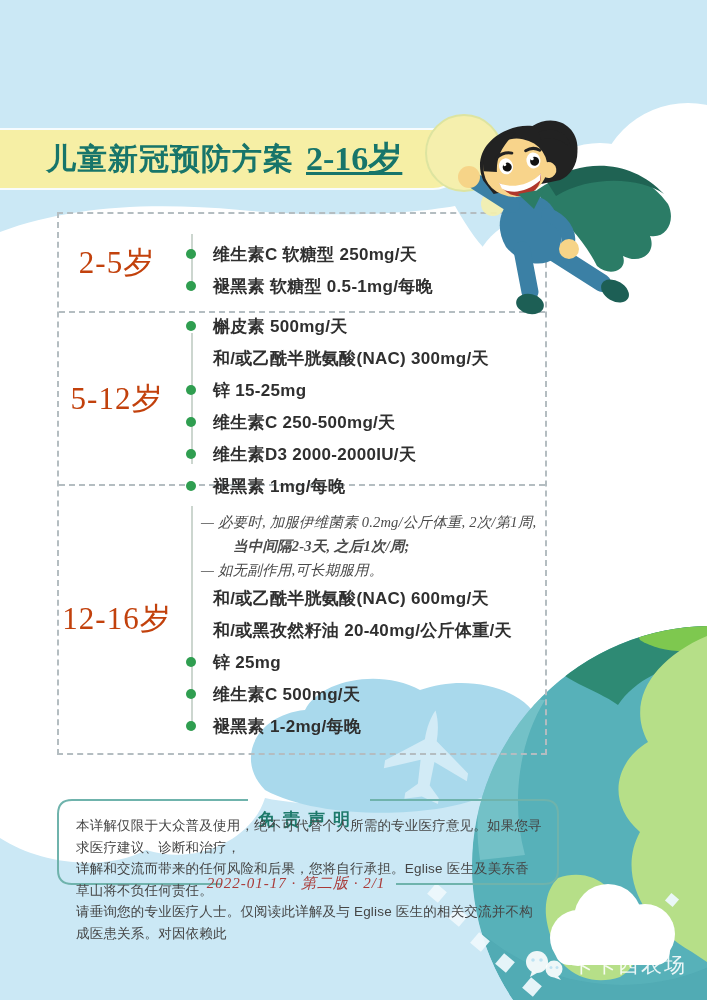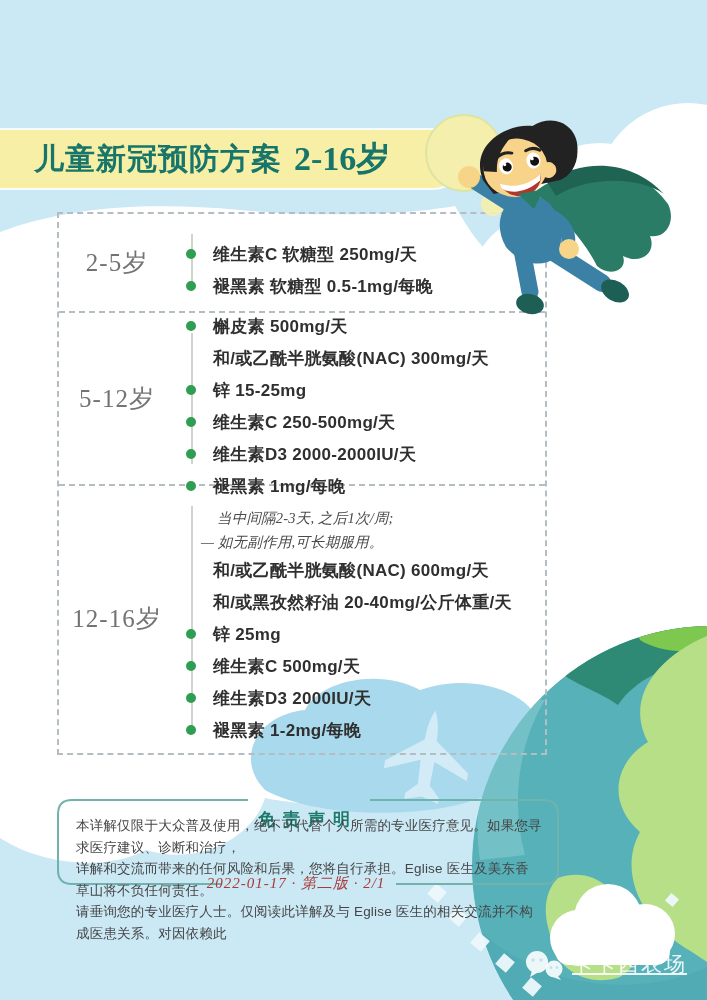--- a/index.html
+++ b/index.html
@@ -8,47 +8,47 @@
     background:#cbe8f5;
     font-family:"Liberation Sans", sans-serif;
   }
   .bg{ position:absolute; inset:0; z-index:0; }
 
   
   .banner{
     position:absolute; left:0; top:130px; width:462px; height:58px; z-index:2;
     background:#f6efa5; border-radius:0 29px 29px 0;
     box-shadow:0 0 0 2px rgba(255,255,255,.85);
-    display:flex; align-items:center; padding-left:34px; box-sizing:border-box;
+    display:flex; align-items:center; padding-left:46px; box-sizing:border-box;
     color:#17756a; font-family:"Liberation Serif", serif; font-weight:700;
     white-space:nowrap;
   }
   .banner .t1{ font-size:30px; letter-spacing:1px; }
-  .banner .t2{ font-size:34px; margin-left:12px; letter-spacing:0; }
+  .banner .t2{ font-size:34px; margin-left:12px; letter-spacing:0;text-decoration:underline; }
 
   .deco{ position:absolute; z-index:3; border-radius:50%; background:#f5efad; }
   .deco1{ left:425px; top:114px; width:74px; height:74px; border:2px solid #dde4a0;}
   .deco2{ left:481px; top:192px; width:24px; height:24px; opacity:.9;}
 
   
   .character{ position:absolute; left:452px; top:120px; z-index:4; }
 
   
   .content-box{
     position:absolute; left:57px; top:212px; width:490px; height:543px; z-index:2;
     border:2px dashed #b4bdc1; box-sizing:border-box;
   }
   .section{ display:flex; box-sizing:border-box; }
   .section + .section{ border-top:2px dashed #b4bdc1; }
   .section:nth-child(1){ height:97px; }
   .section:nth-child(2){ height:173px; }
   .section:nth-child(3){ height:267px; }
   .age{
     width:116px; flex:none; display:flex; align-items:center; justify-content:center;
-    font-family:"Liberation Serif", serif; font-size:25px; color:#737373; letter-spacing:1px;
+    font-family:"Liberation Serif", serif; font-size:31px; color:#c2410c; letter-spacing:1px;
   }
   .items{
     flex:1; position:relative; display:flex; flex-direction:column; justify-content:center;
     padding:24px 4px 8px 38px; box-sizing:border-box;
   }
   .items::before{
     content:""; position:absolute; left:16px; top:20px; bottom:20px; width:2px;
     background:#ccd6cf;
   }
   .line{ position:relative; color:#2f2f2f; }
@@ -56,42 +56,42 @@
     font-size:17px; font-weight:700; margin:4.5px 0; letter-spacing:.3px;
   }
   .line .dot{
     position:absolute; left:-27px; top:6px; width:10px; height:10px; border-radius:50%;
     background:#2f9e50;
   }
   .line.note, .line.note-indent{
     font-family:"Liberation Serif", serif; font-style:italic; font-size:14.5px;
     color:#4a4a4a; margin:2.5px 0; margin-left:-12px; letter-spacing:.2px;
   }
-  .line.note-indent{ margin-left:4px; }
+  .line.note-indent{ margin-left:20px;font-weight:bold; }
 
   
   .disc-title{
     position:absolute; left:58px; top:792px; width:500px; z-index:2; text-align:center;
     font-family:"Liberation Serif", serif; font-weight:700; font-size:17px;
     color:#1d7a6b; letter-spacing:8px;margin-top:16px;
   }
   .disc-body{
     position:absolute; left:76px; top:815px; width:466px; z-index:2;
     font-size:13.5px; color:#454545; line-height:1.6; letter-spacing:.2px;
   }
   .disc-date{
     position:absolute; left:46px; top:874px; width:500px; z-index:2; text-align:center;
     font-family:"Liberation Serif", serif; font-style:italic; font-weight:400;
     font-size:15px; color:#a93a38; letter-spacing:1px;
   }
 
   
   .watermark{
-    position:absolute; right:20px; top:950px; z-index:5; display:flex; 
-    color:rgba(255,255,255,.88); font-size:21px; letter-spacing:2px;text-decoration:underline;
+    position:absolute; right:20px; top:950px; z-index:5; display:flex; align-items:center;
+    color:rgba(255,255,255,.88); font-size:21px; letter-spacing:2px;
   }
   .watermark svg{ margin-right:8px; }
 </style>
 </head>
 <body>
 
 <div class="page">
 
   <svg class="bg" width="707" height="1000" viewBox="0 0 707 1000">
     <rect x="0" y="0" width="707" height="1000" fill="#cbe8f5"></rect>
@@ -215,27 +215,27 @@
             <div class="line plain"><span>和/或乙酰半胱氨酸(NAC)  300mg/天</span></div>
             <div class="line bullet"><span class="dot"></span><span>锌 15-25mg</span></div>
             <div class="line bullet"><span class="dot"></span><span>维生素C  250-500mg/天</span></div>
             <div class="line bullet"><span class="dot"></span><span>维生素D3  2000-2000IU/天</span></div>
             <div class="line bullet"><span class="dot"></span><span>褪黑素  1mg/每晚</span></div>
           </div>
         </div>
         <div class="section">
           <div class="age">12-16岁</div>
           <div class="items">
+            <div class="line note"><span>— 必要时, 加服伊维菌素 0.2mg/公斤体重, 2次/第1周,</span></div>
             <div class="line note-indent"><span>当中间隔2-3天, 之后1次/周;</span></div>
             <div class="line note"><span>— 如无副作用,可长期服用。</span></div>
             <div class="line plain"><span>和/或乙酰半胱氨酸(NAC)  600mg/天</span></div>
             <div class="line plain"><span>和/或黑孜然籽油 20-40mg/公斤体重/天</span></div>
             <div class="line bullet"><span class="dot"></span><span>锌  25mg</span></div>
             <div class="line bullet"><span class="dot"></span><span>维生素C  500mg/天</span></div>
-            <div class="line bullet"><span class="dot"></span><span>维生素D3  2000IU/天</span></div>
             <div class="line bullet"><span class="dot"></span><span>褪黑素  1-2mg/每晚</span></div>
           </div>
         </div>
       </div>
   </div>
 
   <div class="disc-title">免责声明</div>
   <div class="disc-body">
       <div>本详解仅限于大众普及使用，绝不可代替个人所需的专业医疗意见。如果您寻求医疗建议、诊断和治疗，</div>
       <div>详解和交流而带来的任何风险和后果，您将自行承担。Eglise 医生及美东香草山将不负任何责任。</div>

